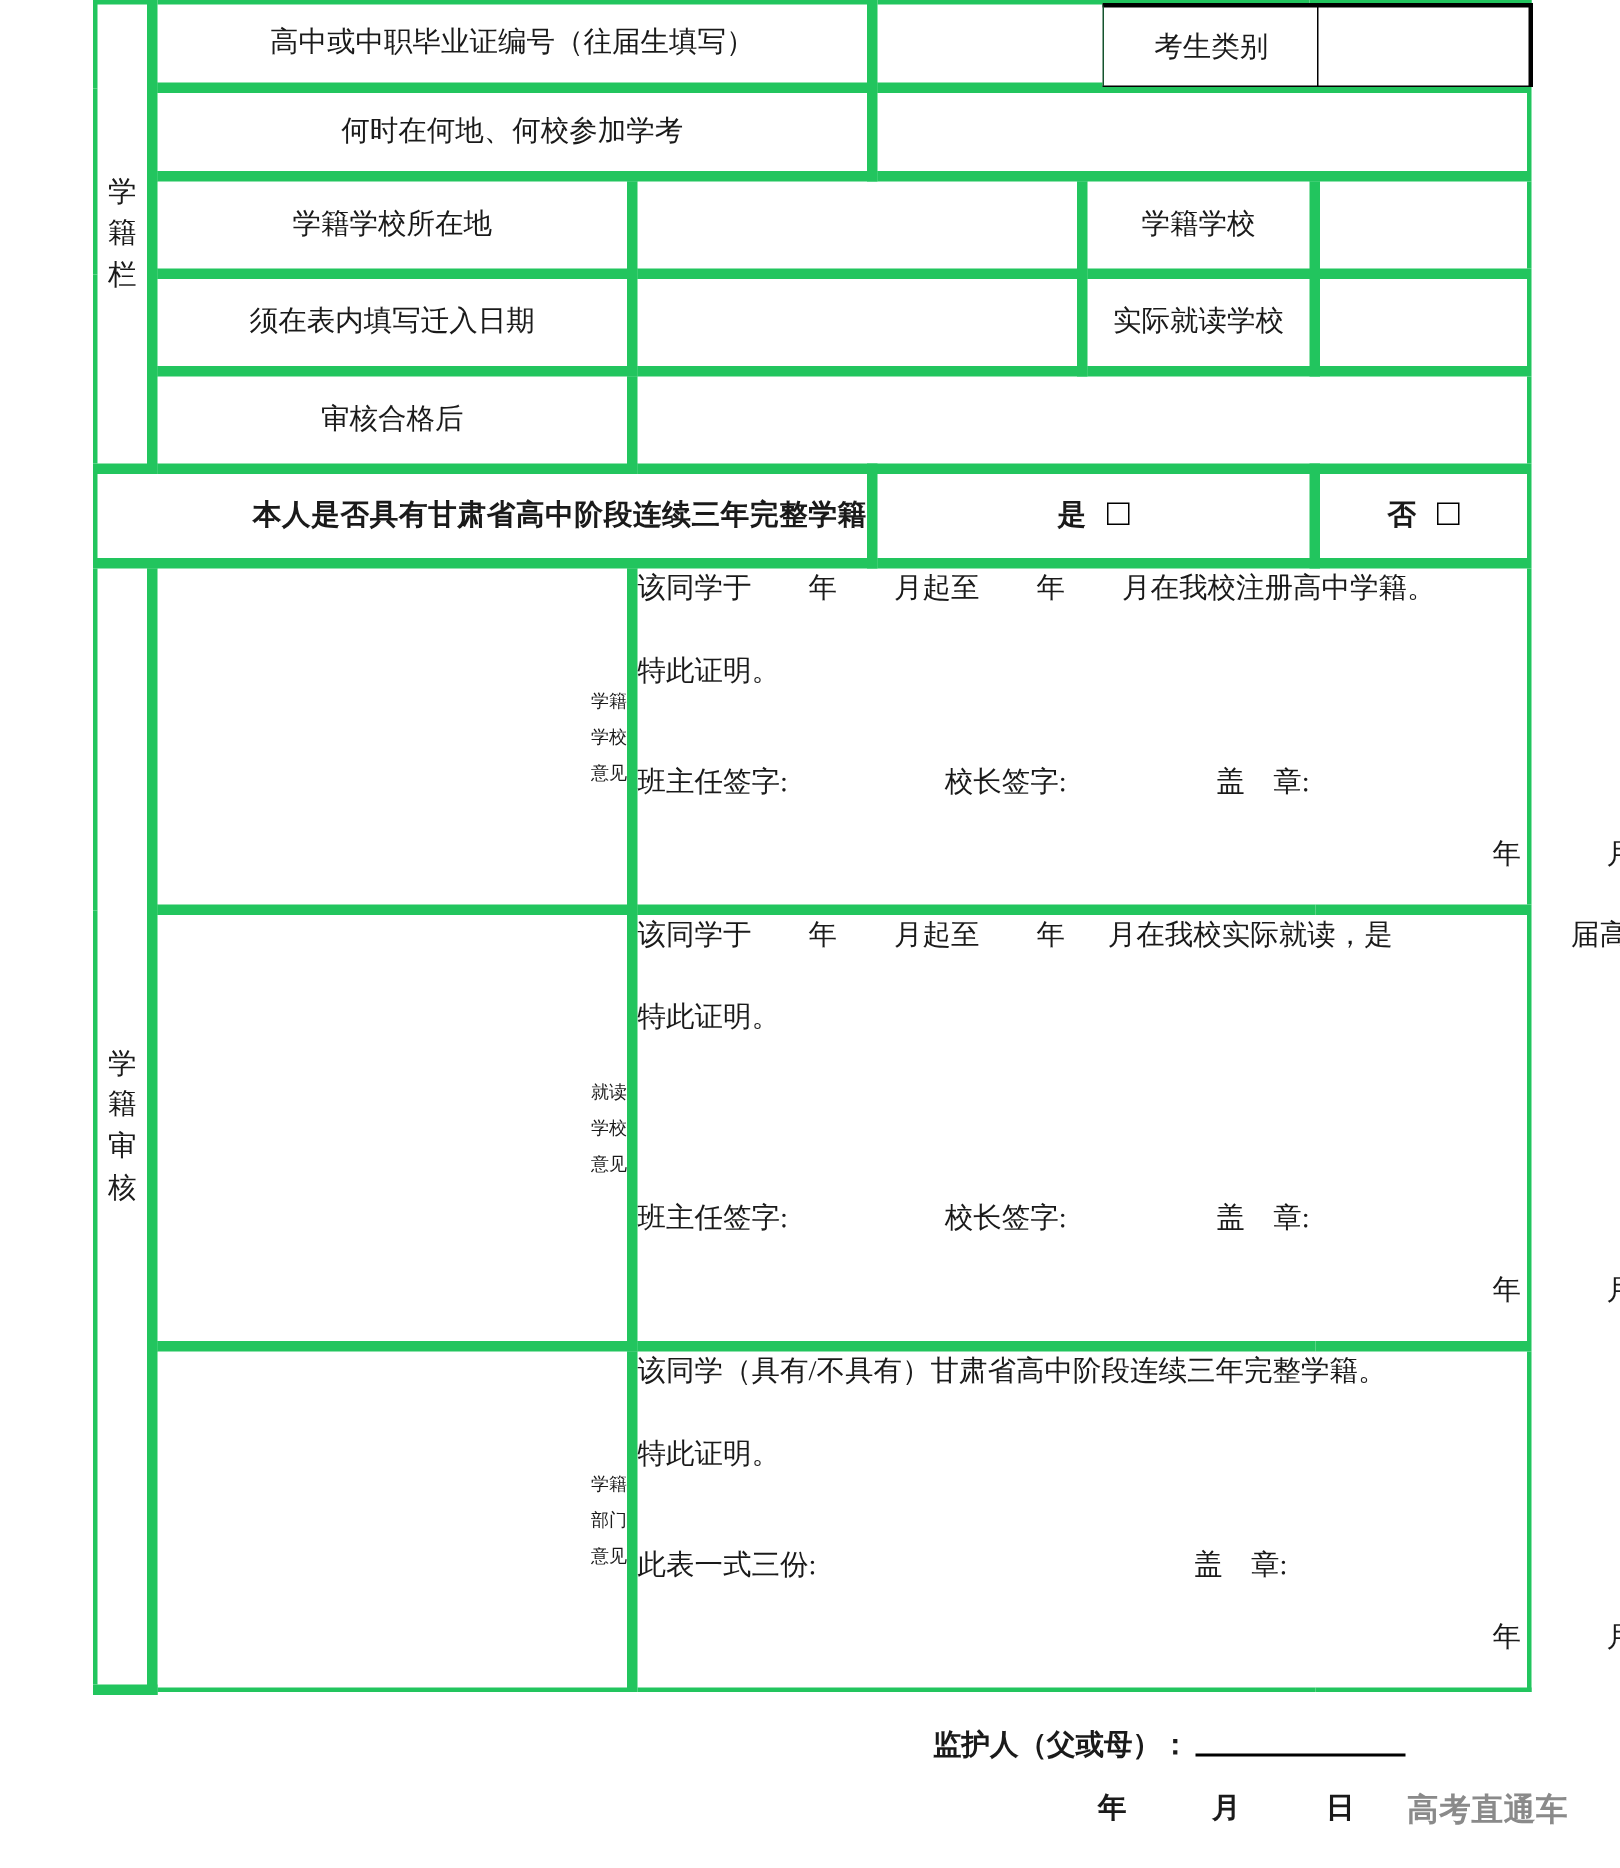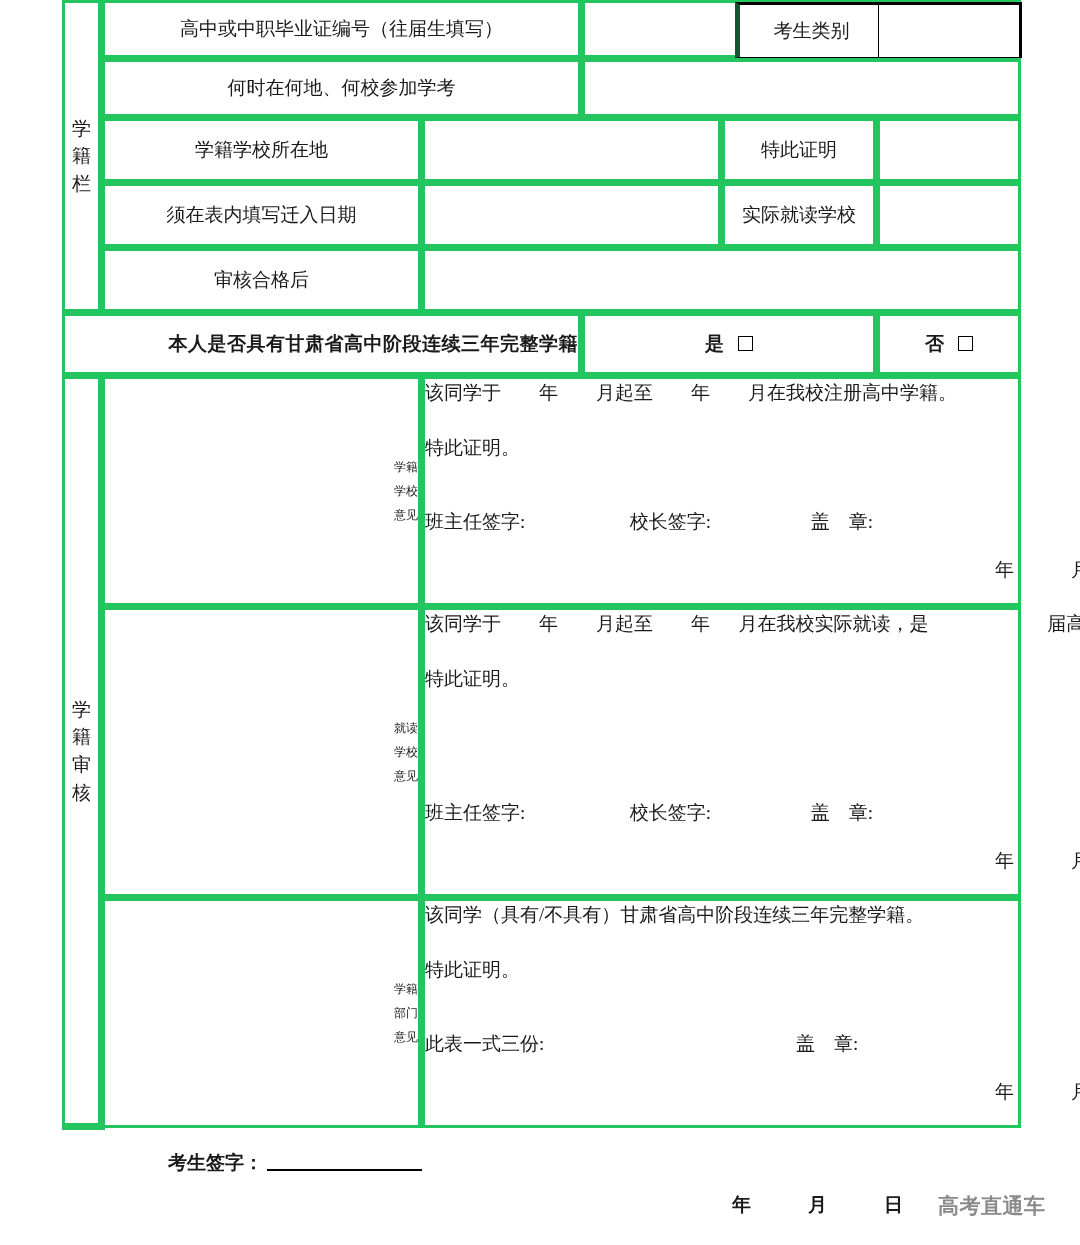--- a/index.html
+++ b/index.html
@@ -202,21 +202,21 @@
       </tr>
 
       <tr>
         <td class="lbl-cell" colspan="2" style="height:52px">何时在何地、何校参加学考</td>
         <td class="frame-right" colspan="3"></td>
       </tr>
 
       <tr>
         <td class="lbl-cell" style="height:58px">学籍学校所在地</td>
         <td colspan="2"></td>
-        <td class="lbl-cell">特此证明</td>
+        <td class="lbl-cell">学籍学校</td>
         <td class="frame-right"></td>
       </tr>
 
       <tr>
         <td class="lbl-cell" style="height:58px">须在表内填写迁入日期</td>
         <td colspan="2"></td>
         <td class="lbl-cell">实际就读学校</td>
         <td class="frame-right"></td>
       </tr>
 
@@ -287,26 +287,26 @@
           <p class="op-line1">该同学（具有/不具有）甘肃省高中阶段连续三年完整学籍。</p>
           <p class="op-line2">特此证明。</p>
           <p class="sig-row">此表一式三份:                                                     盖　章:</p>
           <p class="date-row">年            月            日</p>
         </td>
       </tr>
 
     </tbody>
   </table>
 
-  <div style="position:absolute; left:735px; top:2px; width:143px; height:52px; border-left:5px solid #14532d; border-top:3px solid #000; border-bottom:1px solid #000; display:flex; align-items:center; justify-content:center; font-size:19px; background:#fff;">考生类别</div>
+  <div style="position:absolute; left:735px; top:2px; width:143px; height:52px; border-left:1px solid #14532d; border-top:3px solid #000; border-bottom:1px solid #000; display:flex; align-items:center; justify-content:center; font-size:19px; background:#fff;">考生类别</div>
   <div style="position:absolute; left:878px; top:2px; width:140px; height:52px; border-left:1px solid #000; border-top:3px solid #000; border-right:3px solid #000; border-bottom:1px solid #000; font-size:19px; background:#fff;"></div>
 
 
   <div class="signatures">
     <div class="sig-flex">
-      <div class="sig-student"><span>考生签字：</span><span class="ul"></span></div>
+      <div class="sig-guardian"><span>监护人（父或母）：</span><span class="ul short"></span></div>
     </div>
     <div class="final-date">年            月            日</div>
   </div>
 
   <div class="watermark">高考直通车</div>
 
 </div>
 
 </body></html>

